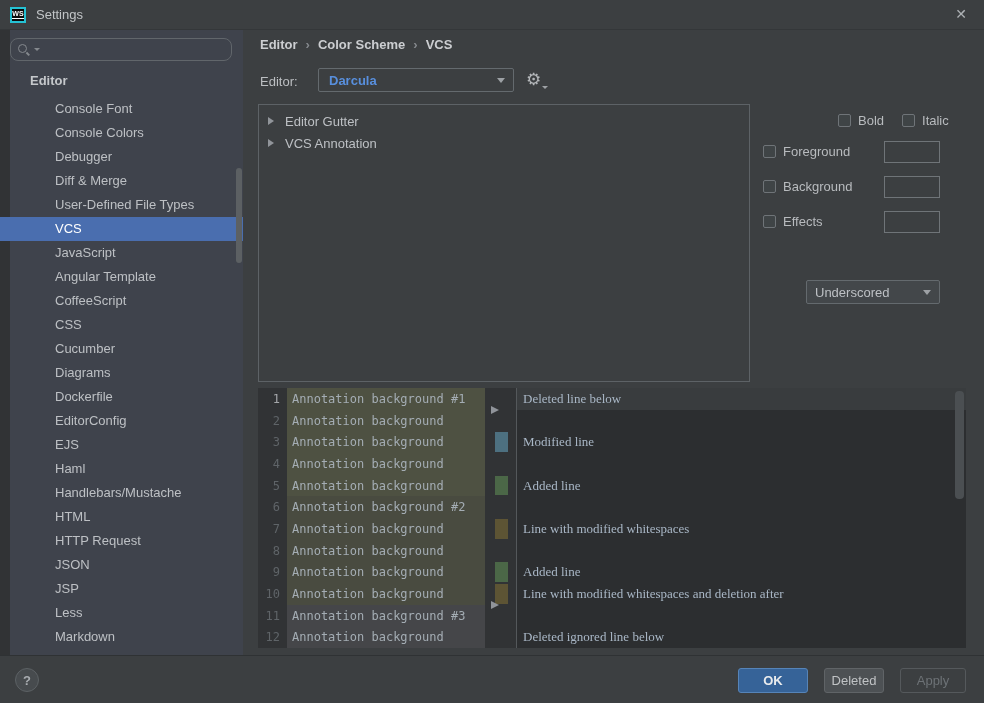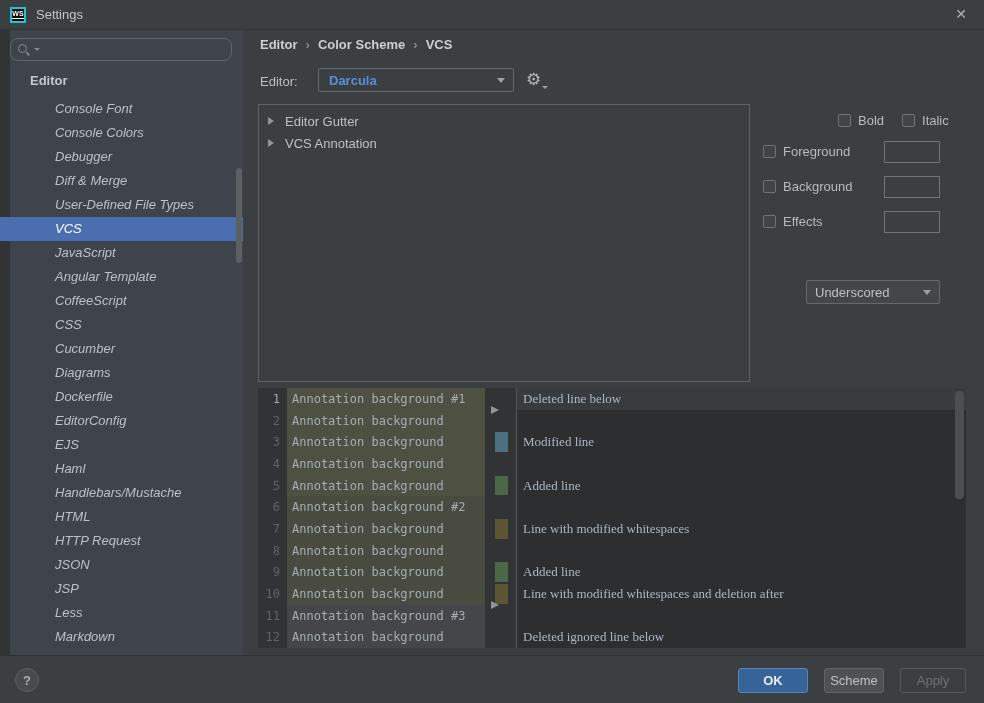--- a/index.html
+++ b/index.html
@@ -18,21 +18,21 @@
   .sidebar .edge{position:absolute;left:0;top:0;width:10px;height:625px;background:#313335;}
   .search{position:absolute;left:10px;top:8px;width:222px;height:23px;border:1px solid #61666b;border-radius:8px;
           display:flex;align-items:center;padding-left:7px;box-sizing:border-box;}
   .mag{position:relative;width:14px;height:14px;display:inline-block;}
   .mag::before{content:"";position:absolute;left:0;top:1px;width:7px;height:7px;border:1.5px solid #85898e;border-radius:50%;}
   .mag::after{content:"";position:absolute;left:8px;top:10px;width:4px;height:1.5px;background:#85898e;transform:rotate(45deg);}
   .mag-arrow{width:0;height:0;border-left:3px solid transparent;border-right:3px solid transparent;border-top:3px solid #85898e;margin-left:2px;}
   .search-field{flex:1;background:transparent;border:none;outline:none;color:#bdc0c4;font:13px "Liberation Sans",sans-serif;min-width:0;}
   .sb-header{position:absolute;left:30px;top:43px;font-weight:bold;color:#c5c8cb;}
   .sb-list{position:absolute;left:0;top:67px;width:243px;height:558px;overflow:hidden;}
-  .sb-item{height:24px;line-height:24px;padding-left:55px;color:#bdc0c4;cursor:default;white-space:nowrap;font-style:italic;}
+  .sb-item{height:24px;line-height:24px;padding-left:55px;color:#bdc0c4;cursor:default;white-space:nowrap;}
   .sb-item.selected{background:#4a6eaf;color:#ffffff;}
   .sb-scroll{position:absolute;left:236px;top:138px;width:6px;height:95px;background:#5c6063;border-radius:3px;}
 
   
   .breadcrumb{position:absolute;left:260px;top:37px;display:flex;align-items:center;}
   .crumb{font-weight:bold;color:#ccced1;}
   .sep{color:#85898d;padding:0 8px;font-weight:bold;}
   .crumb-wrap:last-child .sep{display:none;}
   .crumb-wrap{display:flex;align-items:center;}
   .scheme-label{position:absolute;left:260px;top:74px;color:#bcbfc2;}
@@ -435,18 +435,18 @@
           </span>
         </div>
       </div>
     <div class="pv-scroll"></div>
   </div>
 
   <div class="footer">
     <div class="help">?</div>
     <div class="btns">
       <div class="btn btn-ok">OK</div>
-      <div class="btn btn-cancel">Scheme</div>
+      <div class="btn btn-cancel">Deleted</div>
       <div class="btn btn-apply">Apply</div>
     </div>
   </div>
 
 </div>
 
 </body></html>

